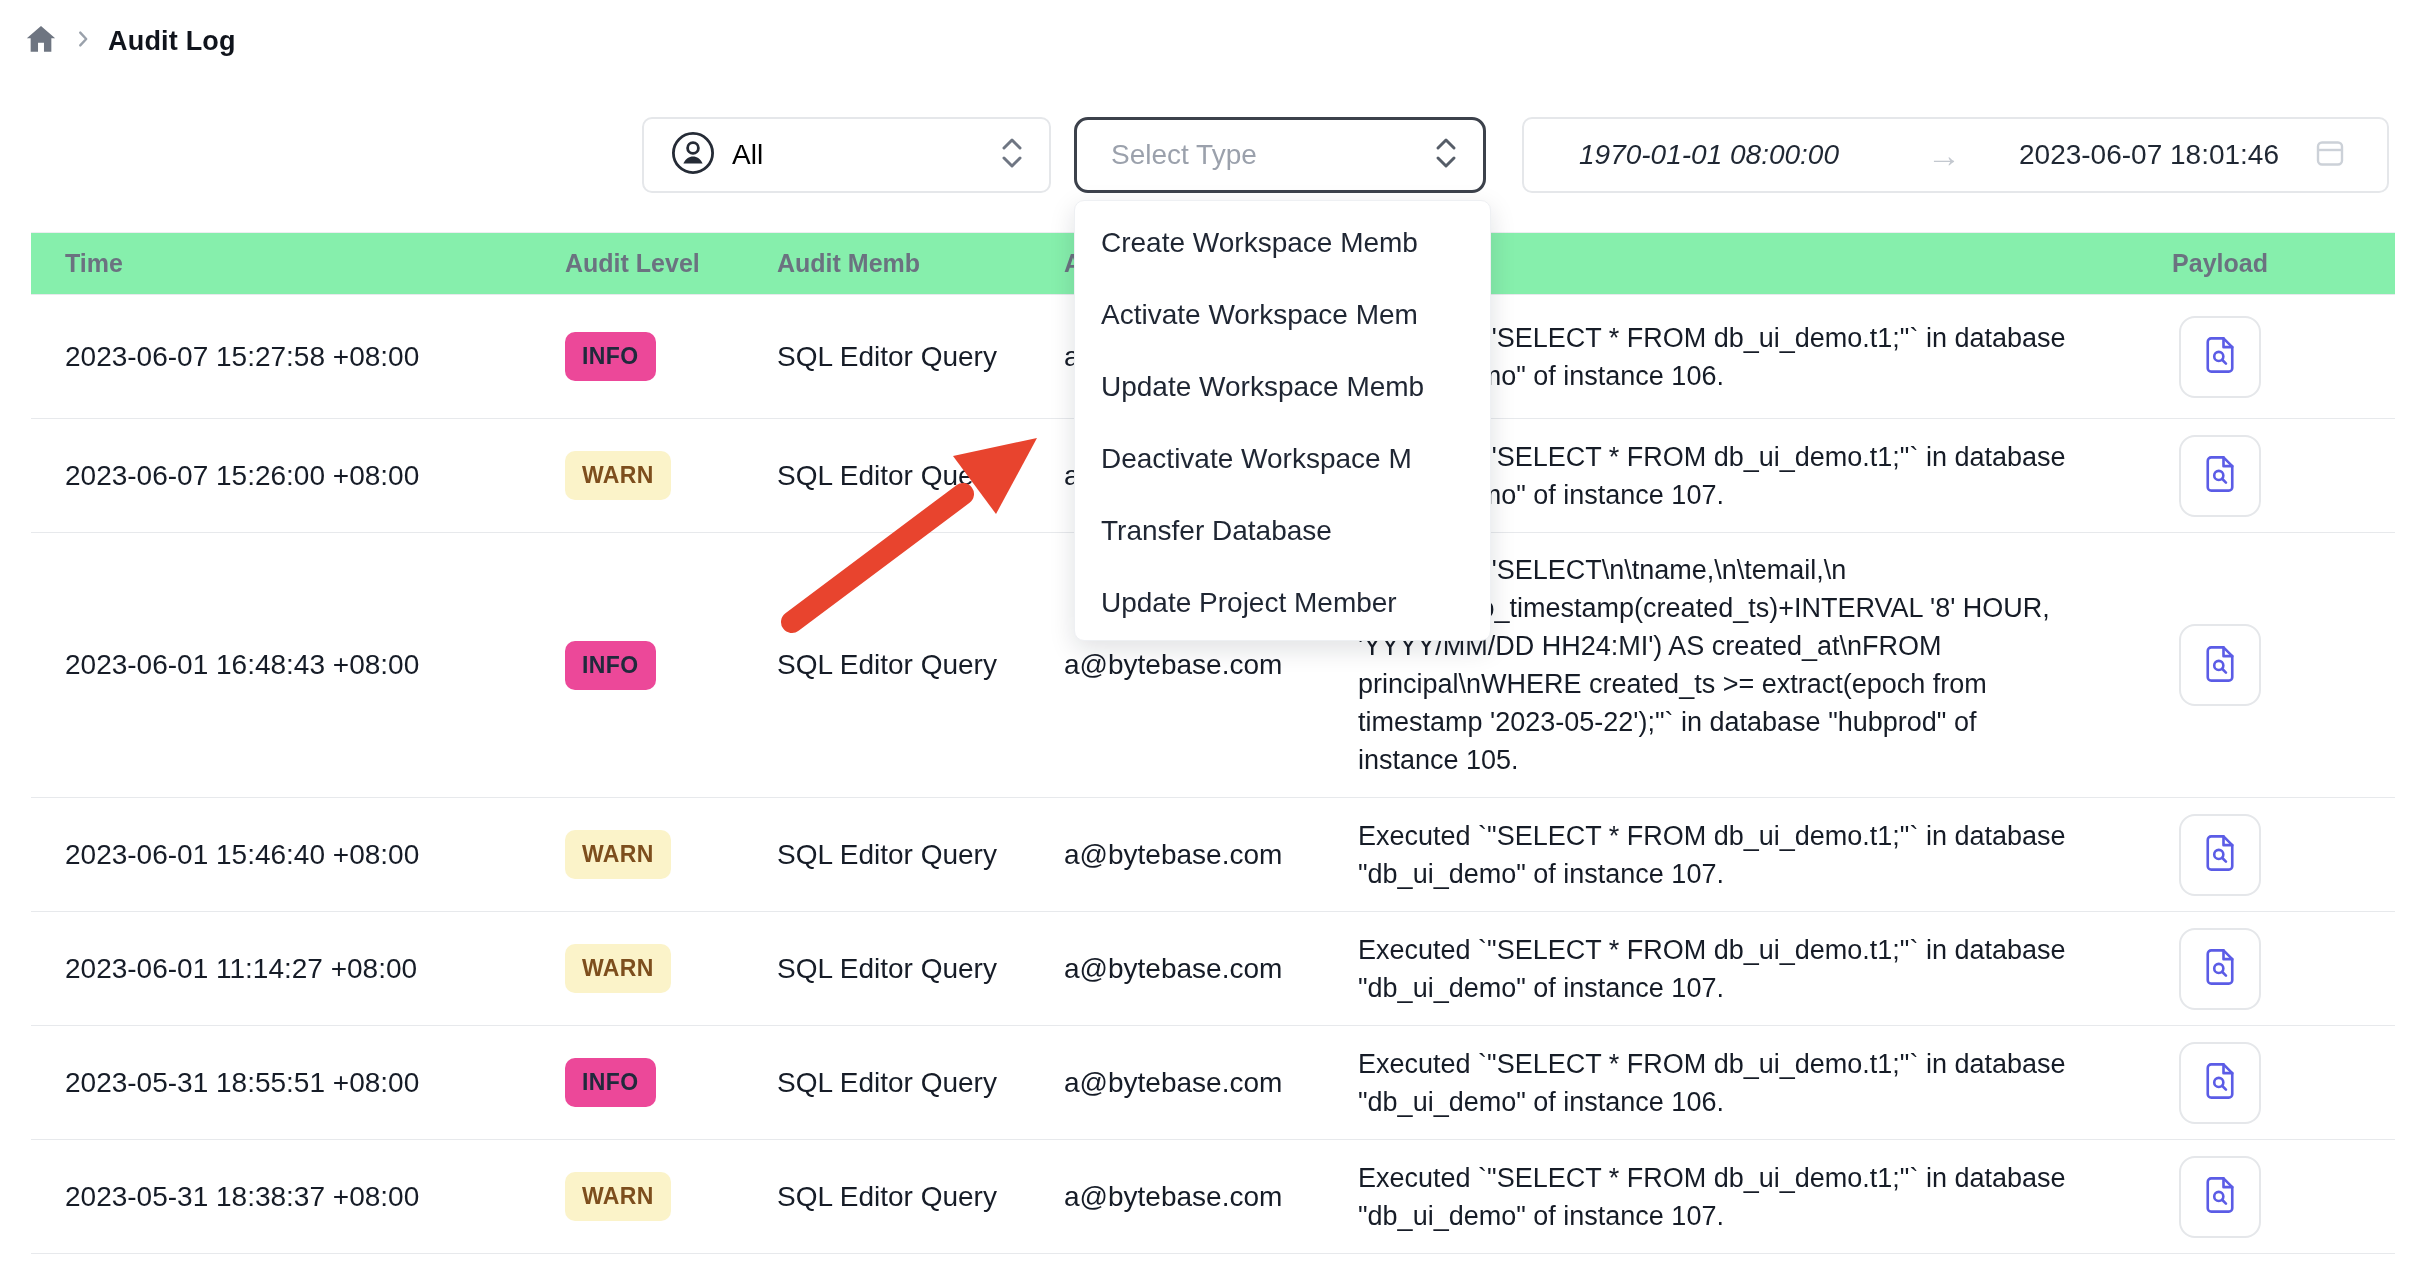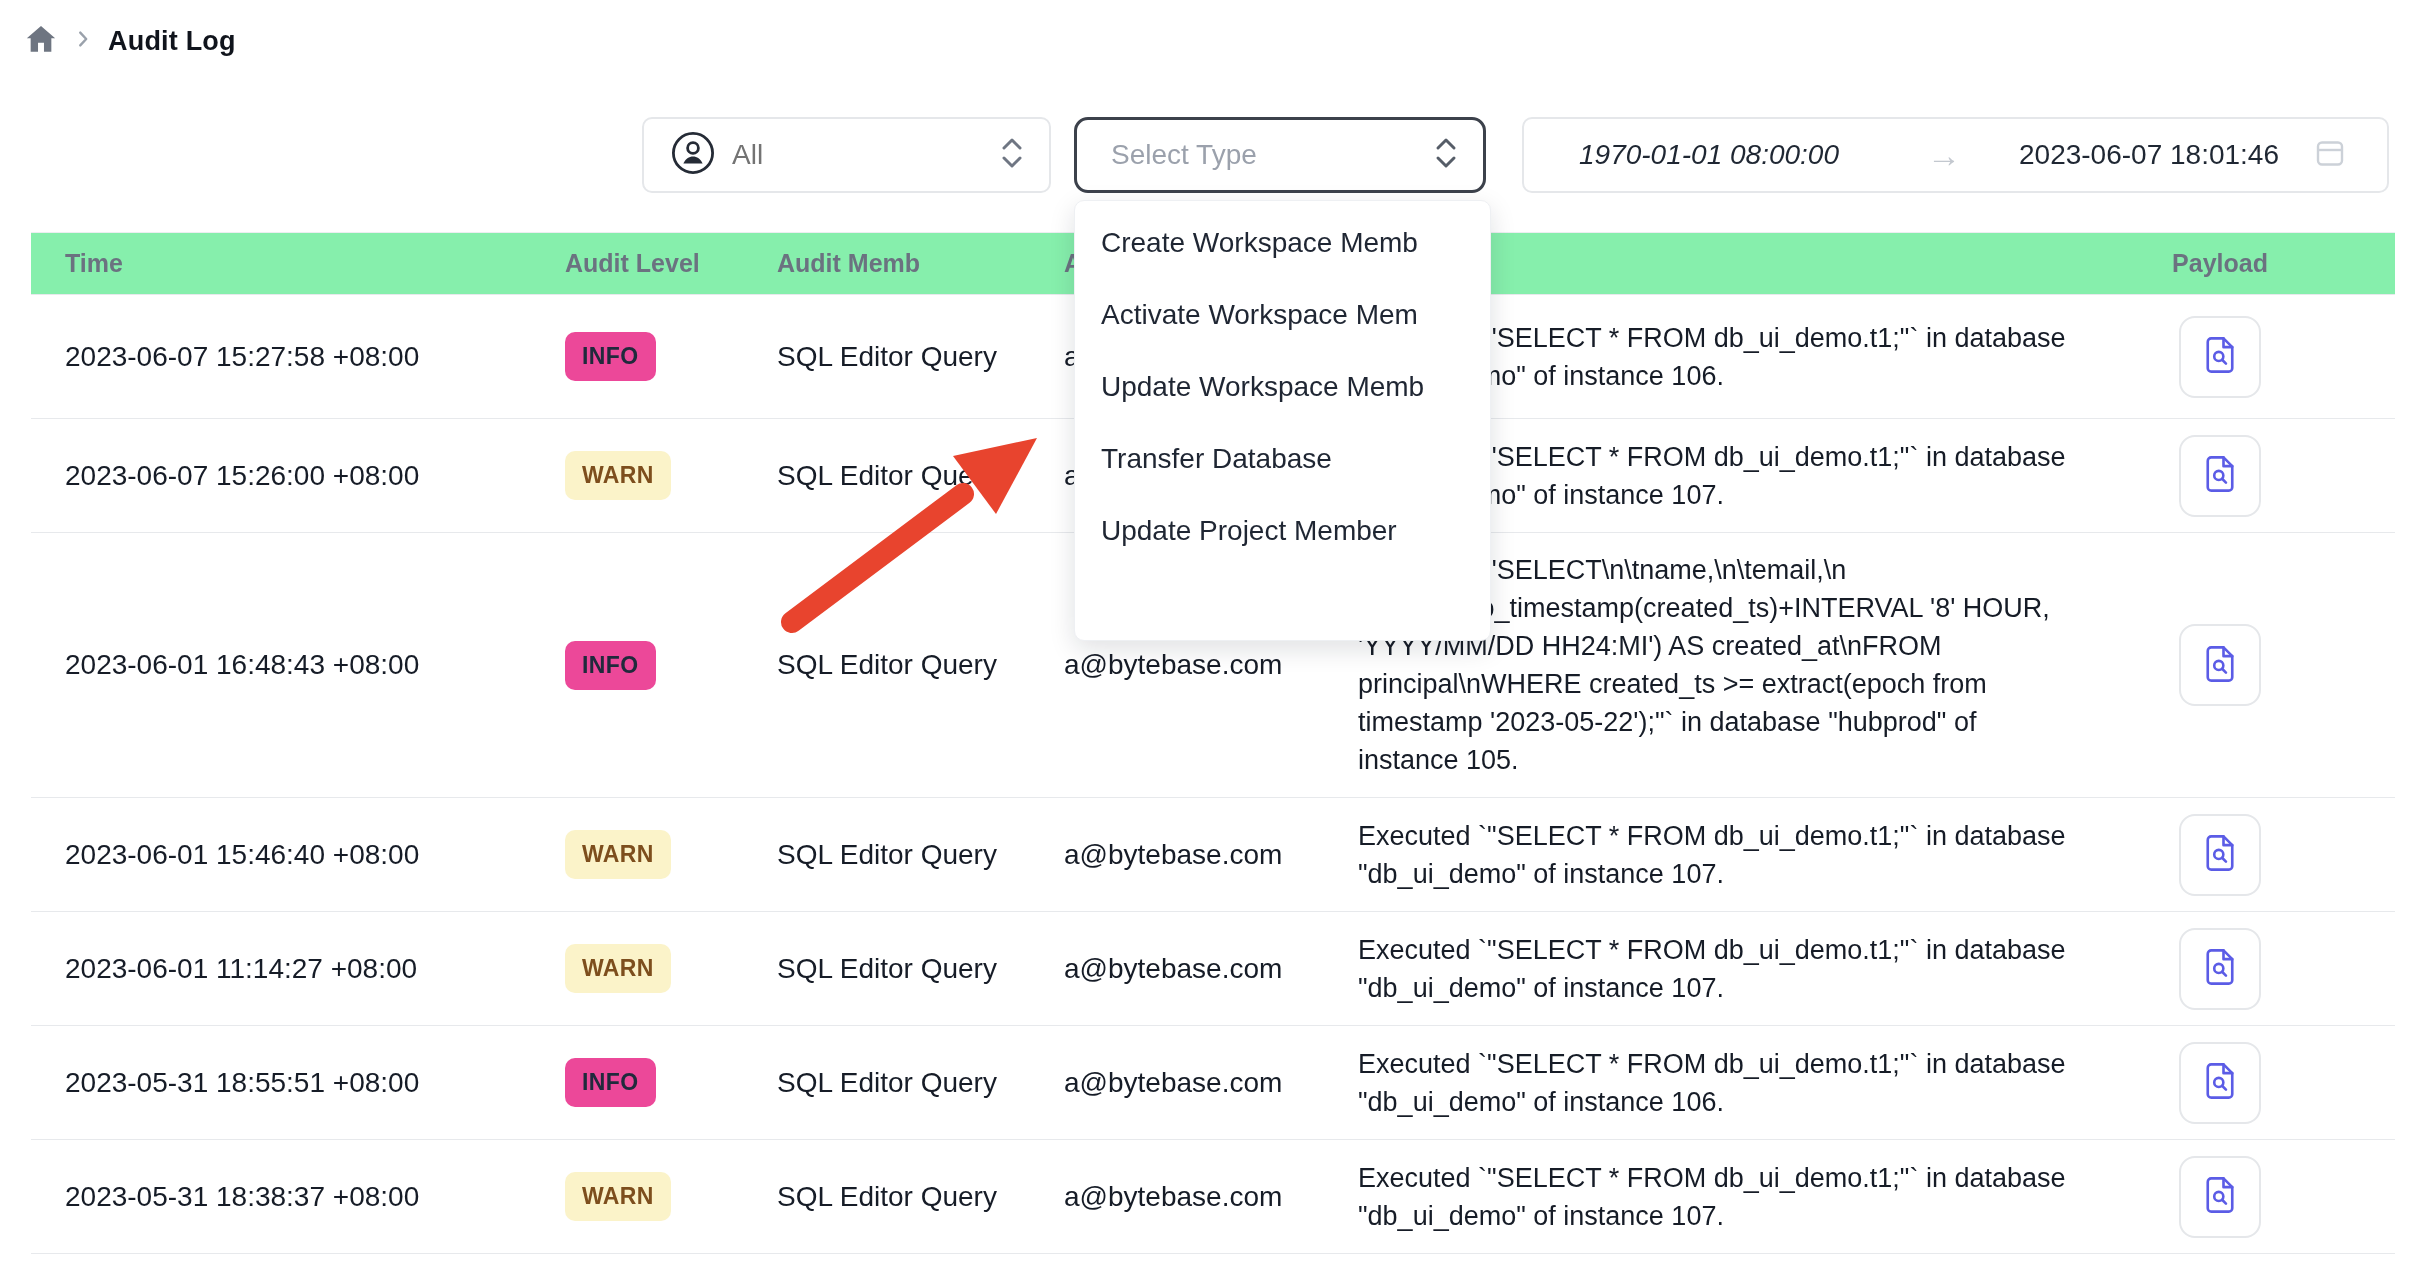--- a/index.html
+++ b/index.html
@@ -8,21 +8,21 @@
   body { position:relative; }
 
   
   .breadcrumb { position:absolute; left:24px; top:22px; display:flex; align-items:center; gap:14px; }
   .breadcrumb .title { font-size:27px; font-weight:600; color:#10141c; letter-spacing:.2px; }
 
   
   .filterbar { position:absolute; top:117px; left:0; width:100%; height:76px; }
   .sel { position:absolute; top:0; height:76px; background:#fff; display:flex; align-items:center; }
   .sel-all { left:642px; width:409px; border:2px solid #e5e7ea; border-radius:10px; padding:0 22px 0 26px; }
-  .sel-all .sel-text { font-size:28px; color:#737373; margin-left:16px; }
+  .sel-all .sel-text { font-size:28px; color:#000000; margin-left:16px; }
   .sel-type { left:1074px; width:412px; border:3px solid #3c414b; border-radius:14px; padding:0 22px 0 34px; }
   .sel-type .sel-text { font-size:28px; color:#9ba1ac; }
   .sel .spacer { flex:1; }
   .daterange { position:absolute; left:1522px; top:0; width:867px; height:76px; border:2px solid #e5e7ea;
                border-radius:10px; display:flex; align-items:center; background:#fff; }
   .daterange .dstart { margin-left:55px; font-size:28px; color:#1f2733;font-style:italic; }
   .daterange .darrow { margin-left:88px; font-size:34px; color:#c3c8cf; line-height:1; }
   .daterange .dend { margin-left:58px; font-size:28px; color:#1f2733; }
   .daterange .dcal { margin-left:34px; }
 
@@ -121,20 +121,21 @@
         <line x1="5" y1="14" x2="29" y2="14" stroke="#ccd1d8" stroke-width="2.4"></line>
       </svg>
     </span>
   </div>
 </div>
 
 <div class="dropdown" id="type-dropdown">
     <div class="dd-item">Create Workspace Memb</div>
     <div class="dd-item">Activate Workspace Mem</div>
     <div class="dd-item">Update Workspace Memb</div>
+    <div class="dd-item">Deactivate Workspace M</div>
     <div class="dd-item">Transfer Database</div>
     <div class="dd-item">Update Project Member</div>
   </div>
 
 <svg class="arrow-annot" width="300" height="250" viewBox="0 0 300 250">
   <line x1="37" y1="214" x2="208" y2="86" stroke="#e8442e" stroke-width="22" stroke-linecap="round"></line>
   <polygon points="282,30 241,106 198,48" fill="#e8442e"></polygon>
 </svg>
 
 <div class="table">

